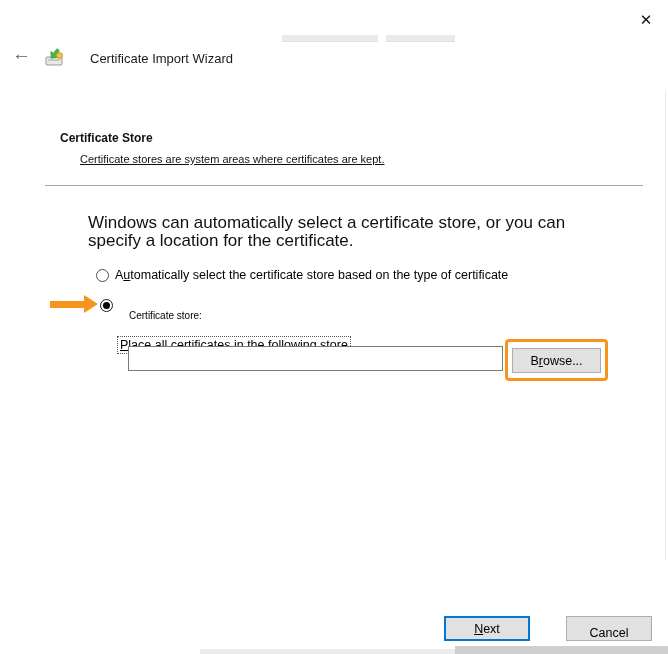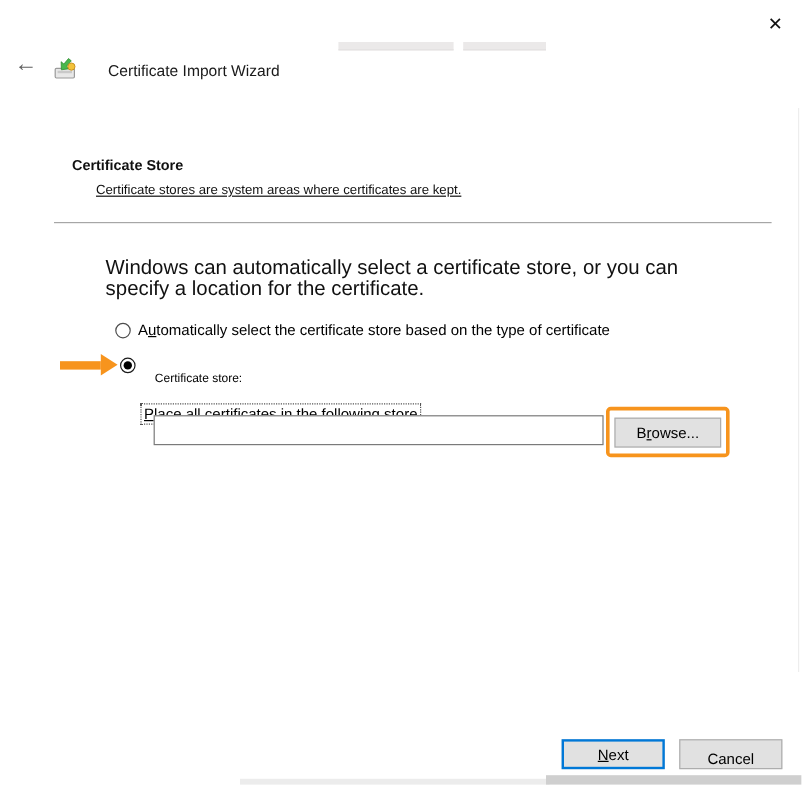--- a/index.html
+++ b/index.html
@@ -55,21 +55,21 @@
   .btn{
     box-sizing:border-box;background:#e1e1e1;border:1px solid #adadad;
     font-size:12.5px;color:#000;display:flex;align-items:center;justify-content:center;
     font-family:"Liberation Sans","DejaVu Sans",sans-serif;cursor:default;
   }
   .browse-btn{left:512px;top:348px;width:89px;height:25px;text-align:right;}
   .orange-box{
     left:505px;top:339px;width:103px;height:42px;box-sizing:border-box;
     border:3px solid #f7941d;border-radius:4px;background:transparent;pointer-events:none;
   }
-  .next-btn{left:468px;top:616px;width:86px;height:25px;border:2px solid #0078d7;}
+  .next-btn{left:444px;top:616px;width:86px;height:25px;border:2px solid #0078d7;}
   .cancel-btn{left:566px;top:616px;width:86px;height:25px;align-items:flex-end;}
   
   .bottom-strip-light{left:200px;top:649px;width:258px;height:5px;background:#ececec;}
   .bottom-strip-dark{left:455px;top:646px;width:213px;height:8px;background:#cfcfcf;}
   .right-edge-line{left:665px;top:90px;width:1px;height:470px;background:#ededed;}
 </style>
 </head>
 <body>
 
 

